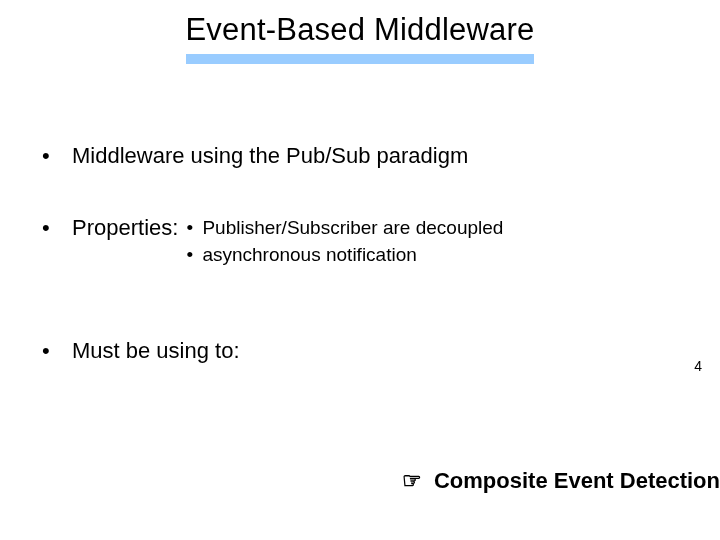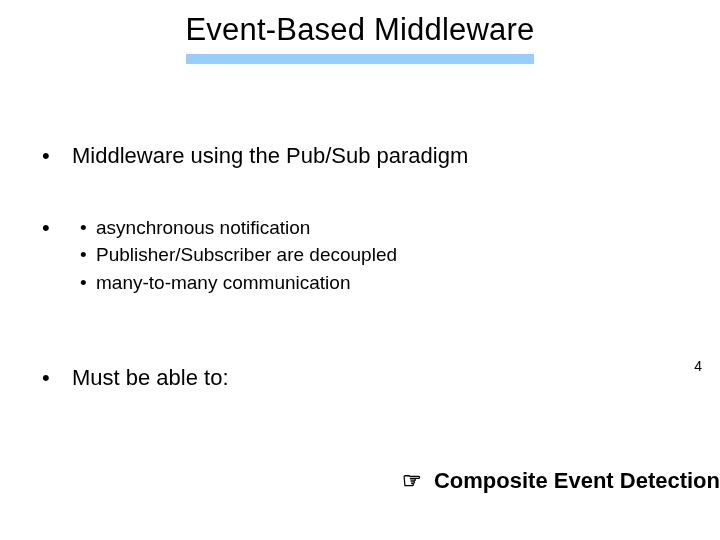--- a/index.html
+++ b/index.html
@@ -147,32 +147,32 @@
     <ul class="lvl1">
 
       <li>
         <span>Middleware using the Pub/Sub paradigm</span>
       </li>
 
       <div class="gap-md"></div>
 
       <li>
         <div class="props-row">
+          <span class="props-label">Properties:</span>
           <ul class="inline-sub">
+            <li>Publisher/Subscriber are decoupled</li>
             <li>asynchronous notification</li>
-            <li>Publisher/Subscriber are decoupled</li>
-            <li>many-to-many communication</li>
           </ul>
         </div>
       </li>
 
       <div class="gap-lg"></div>
 
       <li>
-        <span>Must be able to:</span>
+        <span>Must be using to:</span>
       </li>
 
     </ul>
   </div>
 
   <div class="callout">
     <span class="hand">☞</span>
     <span>Composite Event Detection</span>
   </div>
 

